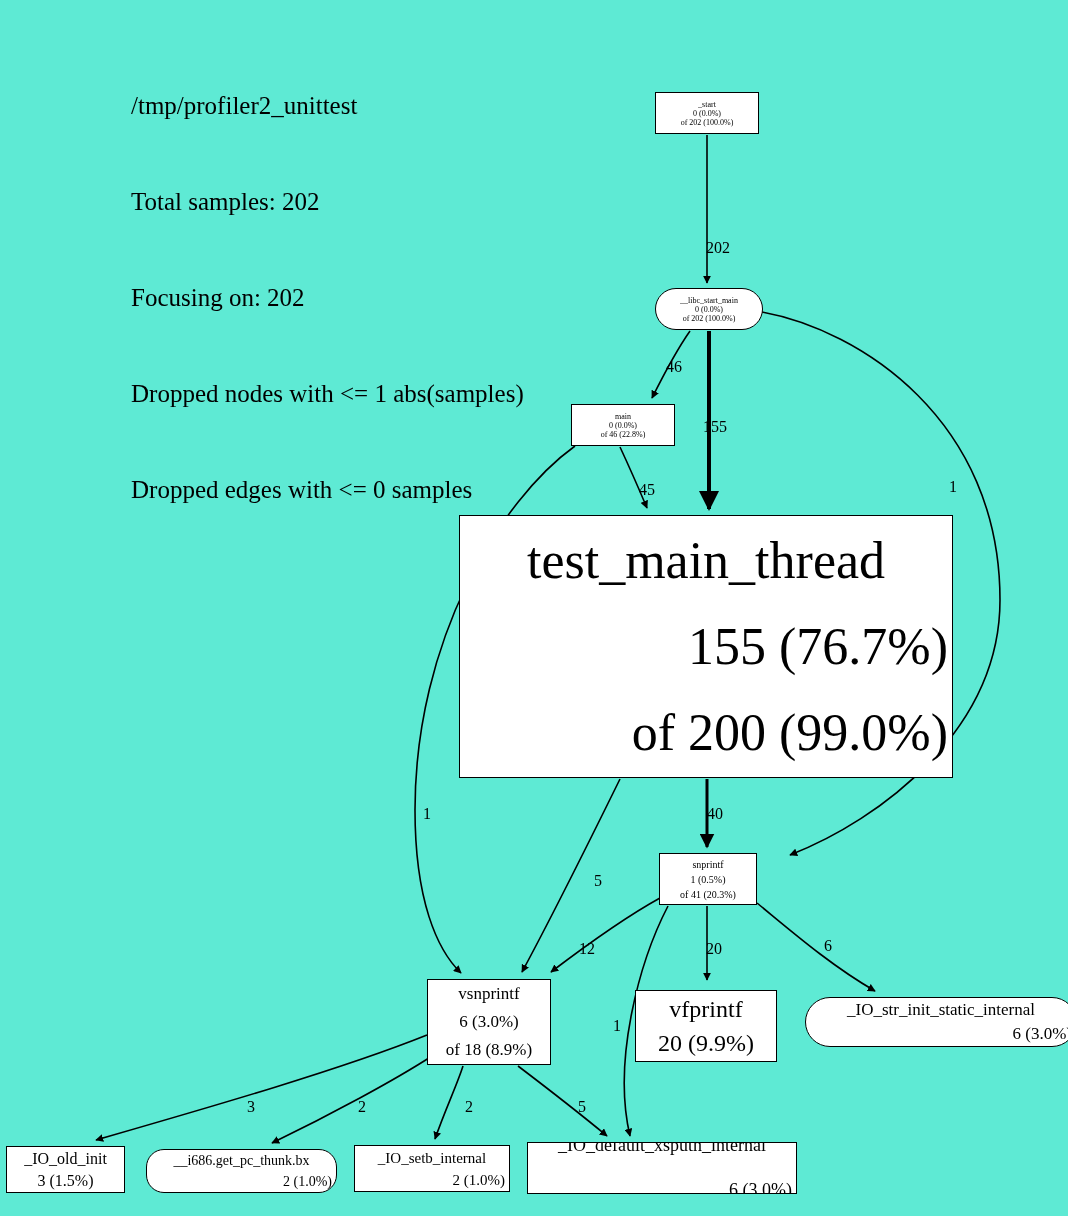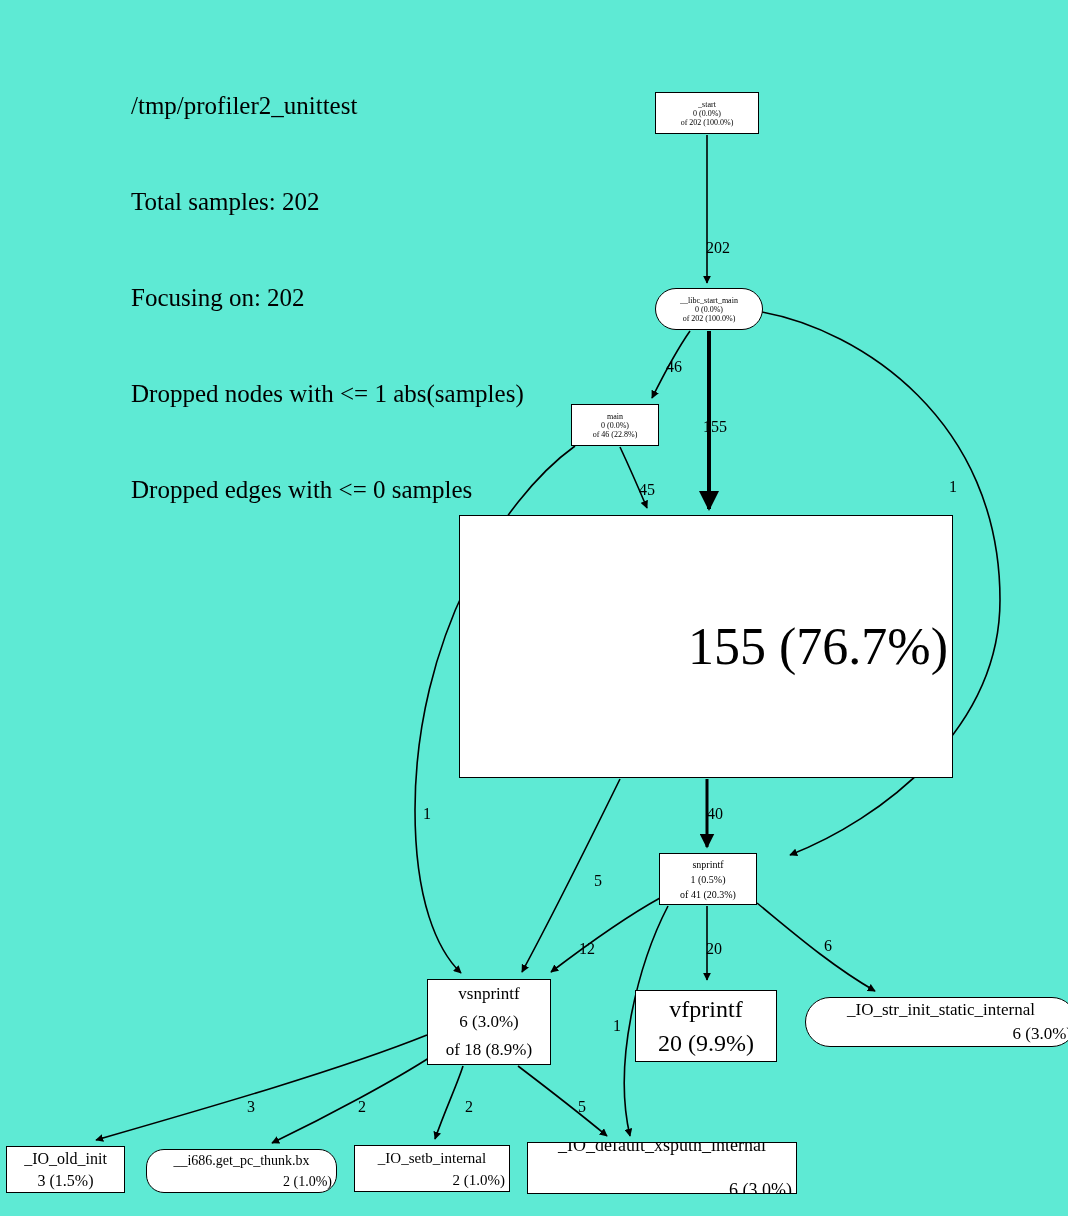--- a/index.html
+++ b/index.html
@@ -120,28 +120,30 @@
     <span class="ln">0 (0.0%)</span>
     <span class="ln">of 202 (100.0%)</span>
   </div>
 
   <div class="node" style="left:655px; top:288px; width:108px; height:42px; font-size:8px;border-radius:21px;">
     <span class="ln">__libc_start_main</span>
     <span class="ln">0 (0.0%)</span>
     <span class="ln">of 202 (100.0%)</span>
   </div>
 
-  <div class="node" style="left:571px; top:404px; width:88px; height:42px; font-size:8px;">
+  <div class="node" style="left:571px; top:404px; width:104px; height:42px; font-size:8px;">
     <span class="ln">main</span>
     <span class="ln">0 (0.0%)</span>
     <span class="ln">of 46 (22.8%)</span>
   </div>
 
   <div class="node rightlast" style="left:459px; top:515px; width:494px; height:263px; font-size:52px; line-height:86px;">
+    <span class="ln">test_main_thread</span>
     <span class="ln last">155 (76.7%)</span>
+    <span class="ln last">of 200 (99.0%)</span>
   </div>
 
   <div class="node" style="left:659px; top:853px; width:98px; height:52px; font-size:10px; line-height:15px;">
     <span class="ln">snprintf</span>
     <span class="ln">1 (0.5%)</span>
     <span class="ln">of 41 (20.3%)</span>
   </div>
 
   <div class="node" style="left:427px; top:979px; width:124px; height:86px; font-size:17px; line-height:28px;">
     <span class="ln">vsnprintf</span>

